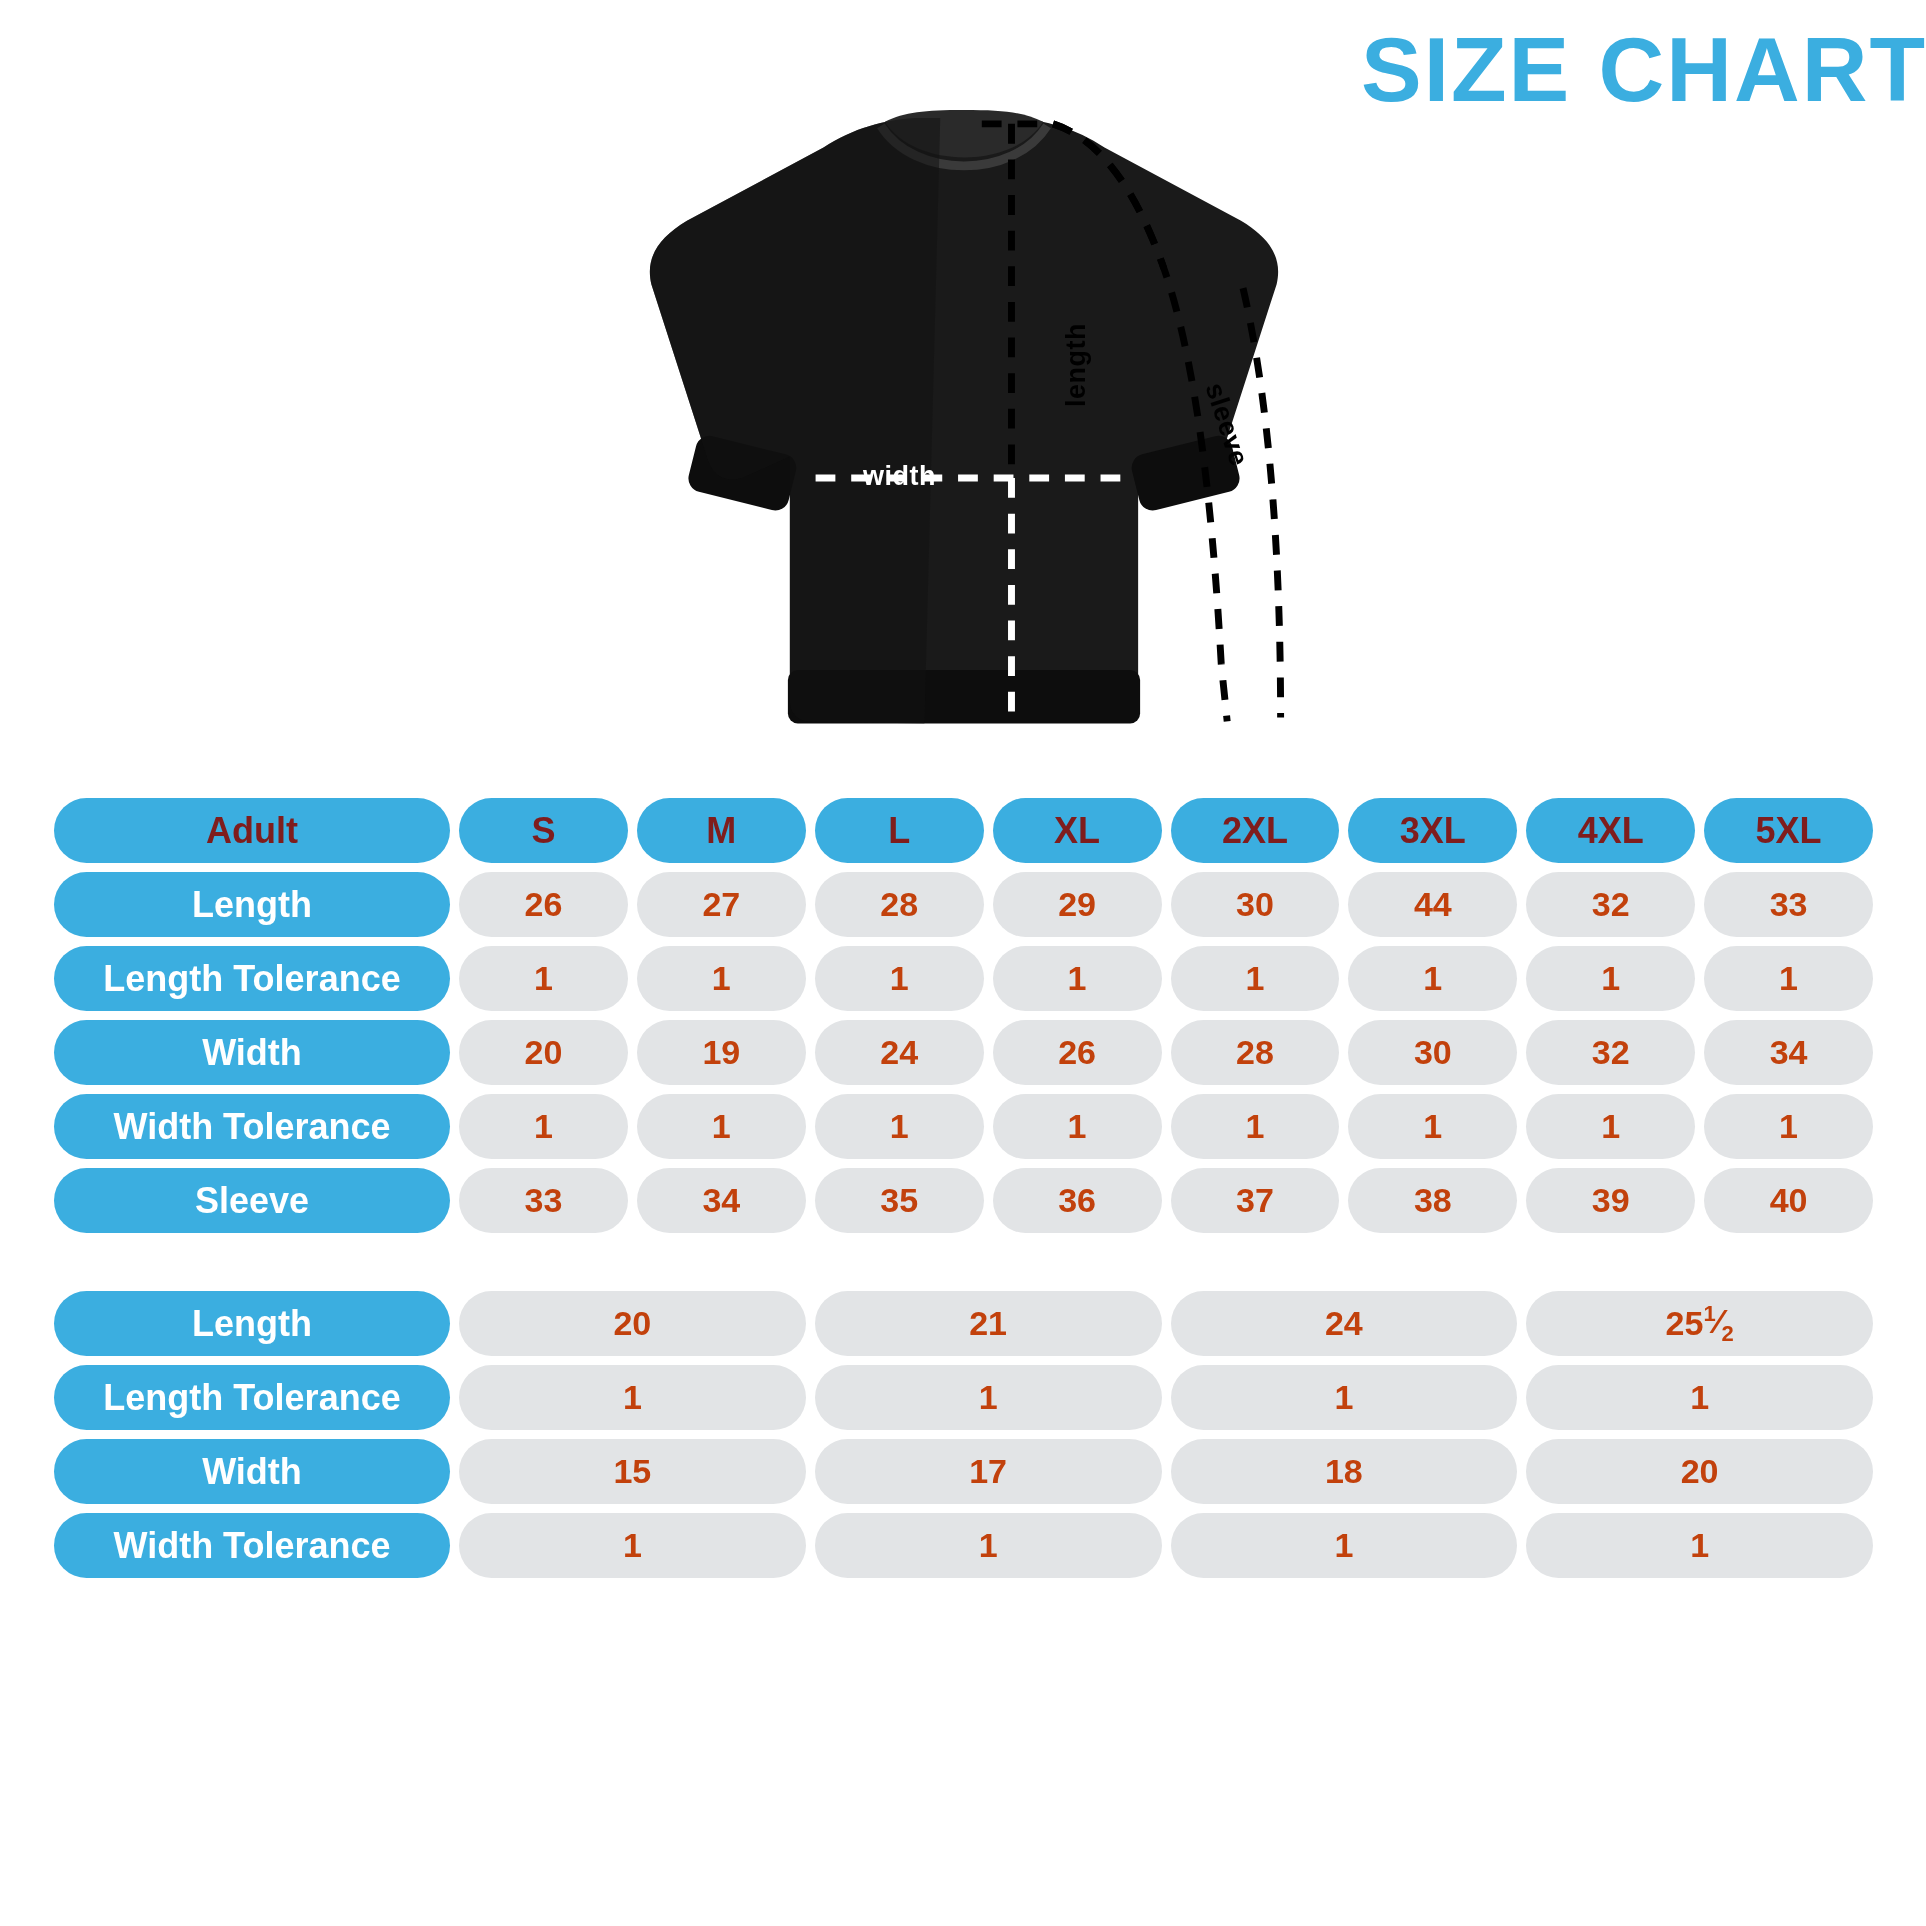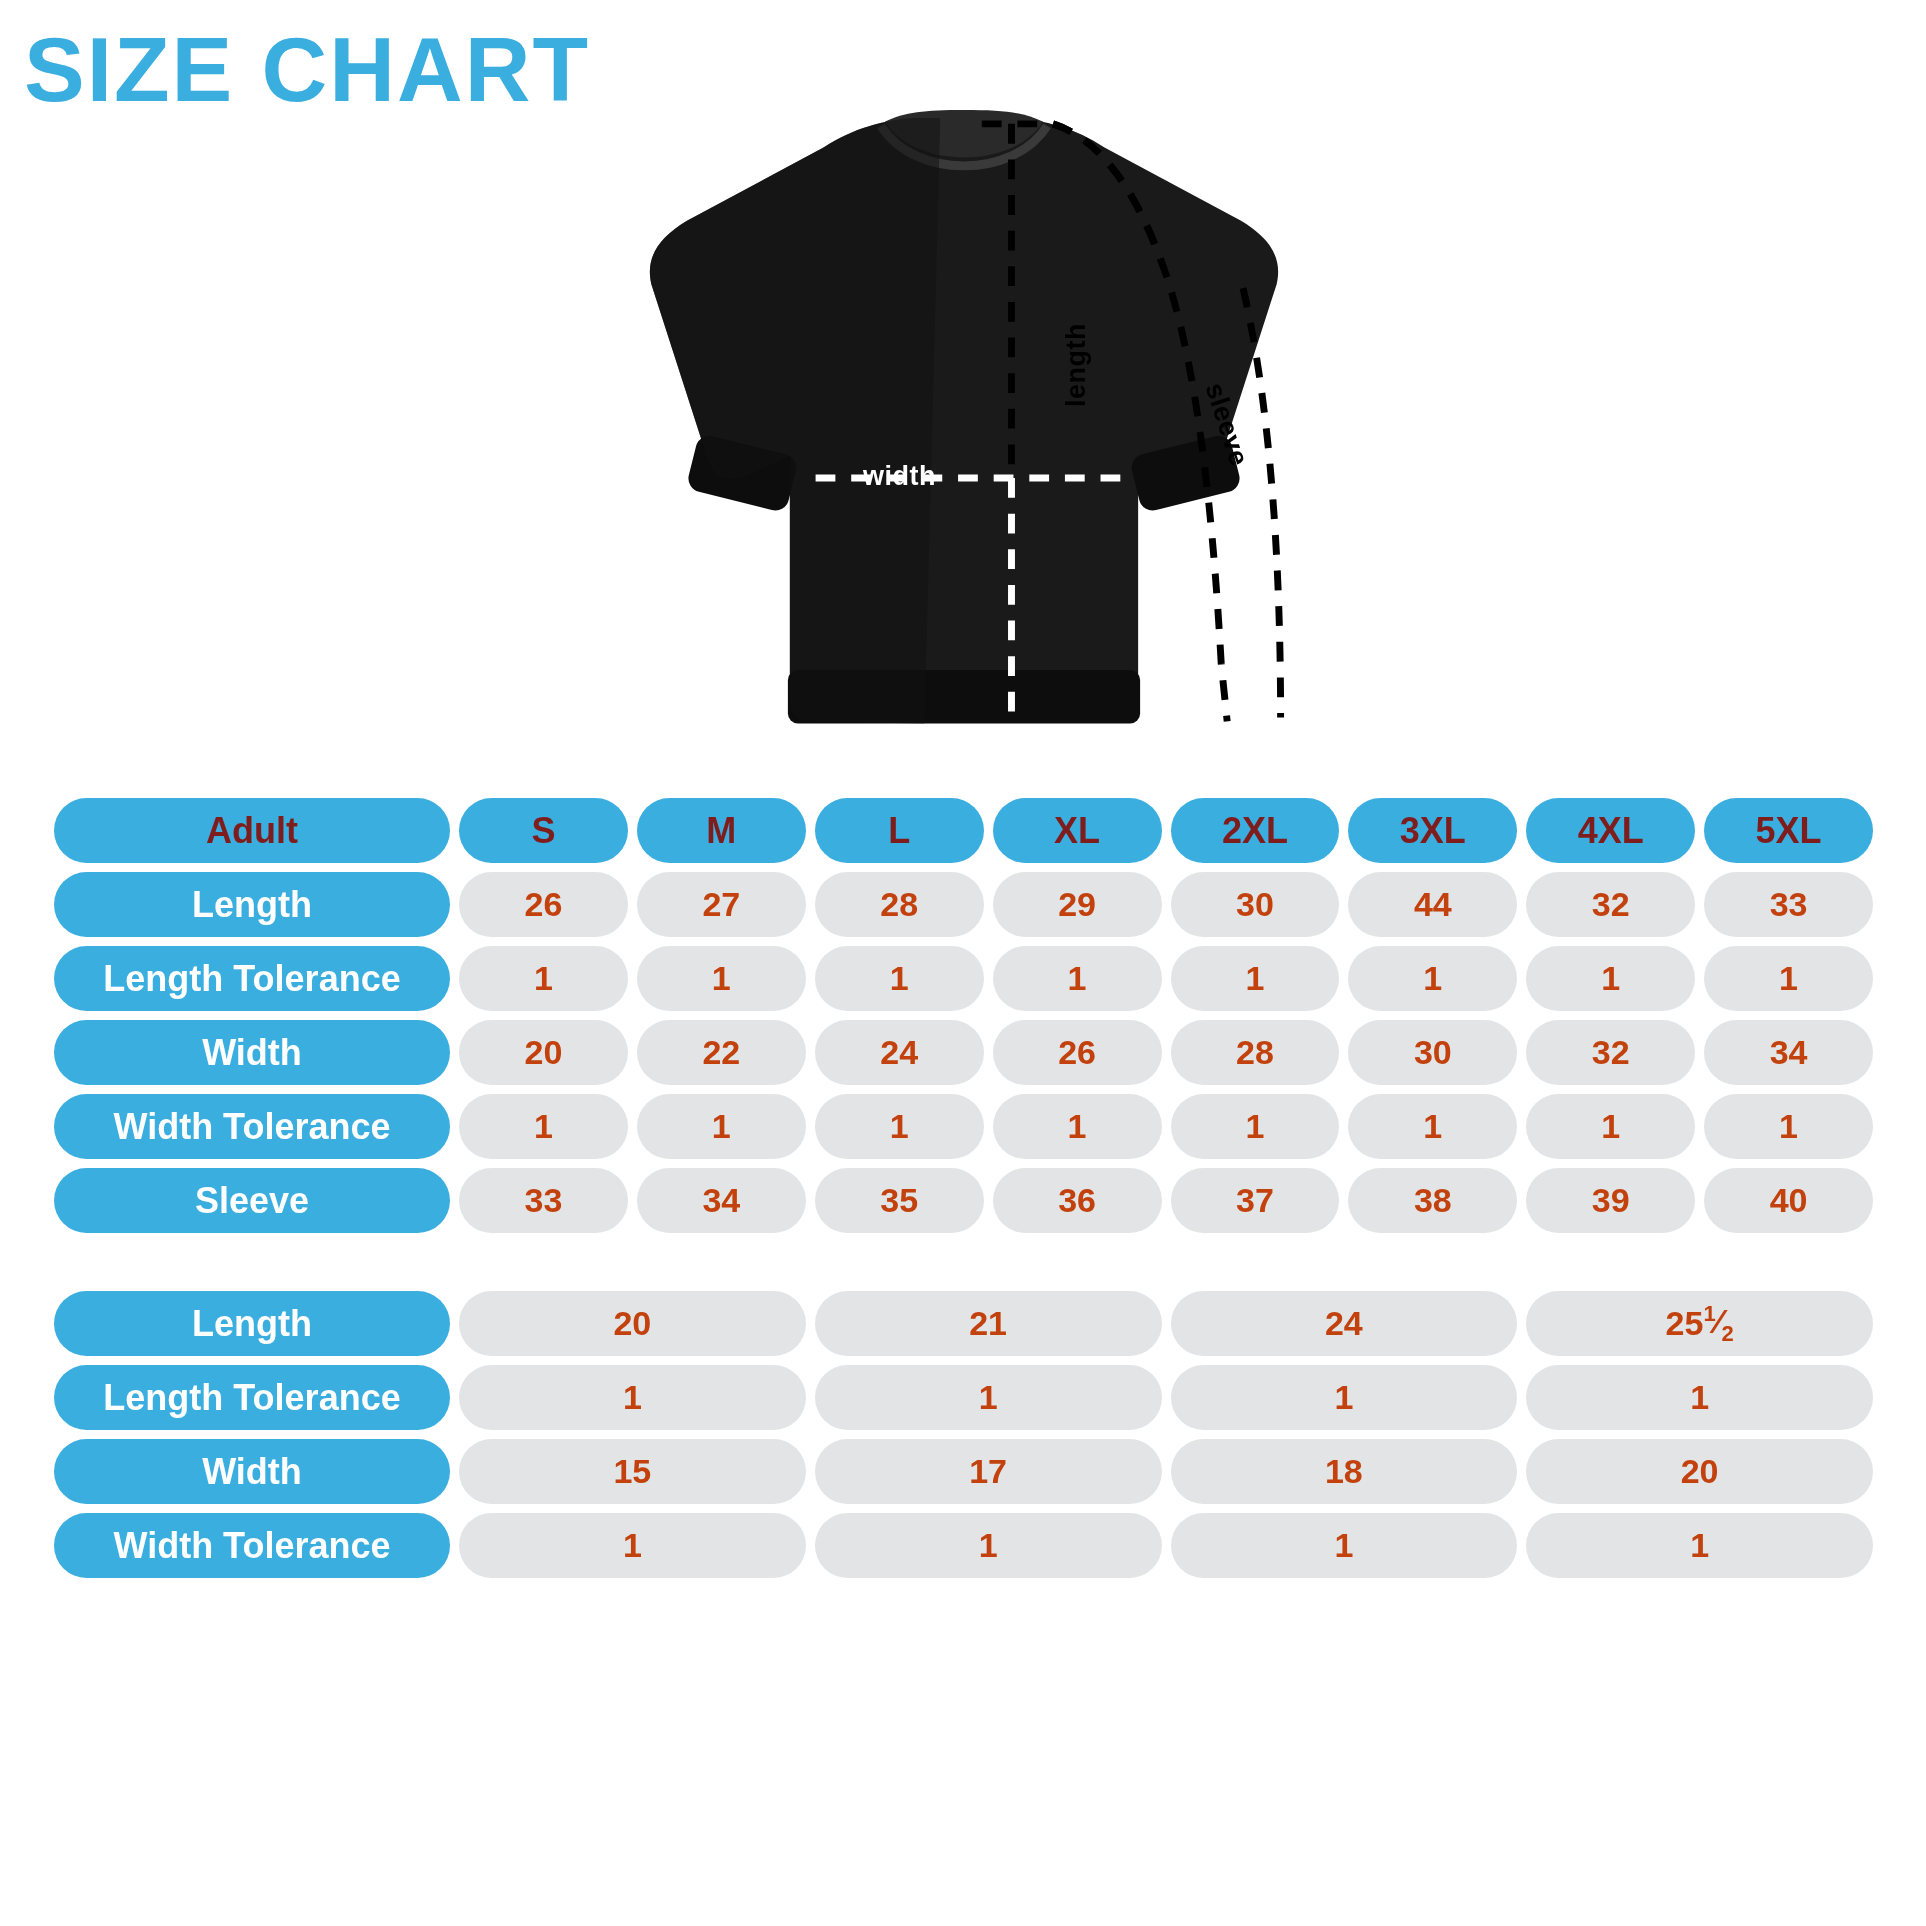--- a/index.html
+++ b/index.html
@@ -10,21 +10,21 @@
     font-family: "Liberation Sans", sans-serif;
   }
   .page {
     position: relative;
     width: 1927px; height: 1927px;
     overflow: hidden;
   }
 
   
   .title {
-    text-align: left;
+    text-align: right;
     font-size: 91px;
     font-weight: 700;
     letter-spacing: 2px;
     color: #3BAEE0;
     margin: 20px 0 0 0;
     line-height: 1.1;
     padding-left: 24px;
   }
 
   
@@ -257,21 +257,21 @@
       </tr>
 
       <tr>
         <td>
             <div class="cell rowhead">Width</div>
           </td>
         <td>
             <div class="cell val">20</div>
           </td>
         <td>
-            <div class="cell val">22</div>
+            <div class="cell val">19</div>
           </td>
         <td>
             <div class="cell val">24</div>
           </td>
         <td>
             <div class="cell val">26</div>
           </td>
         <td>
             <div class="cell val">28</div>
           </td>

